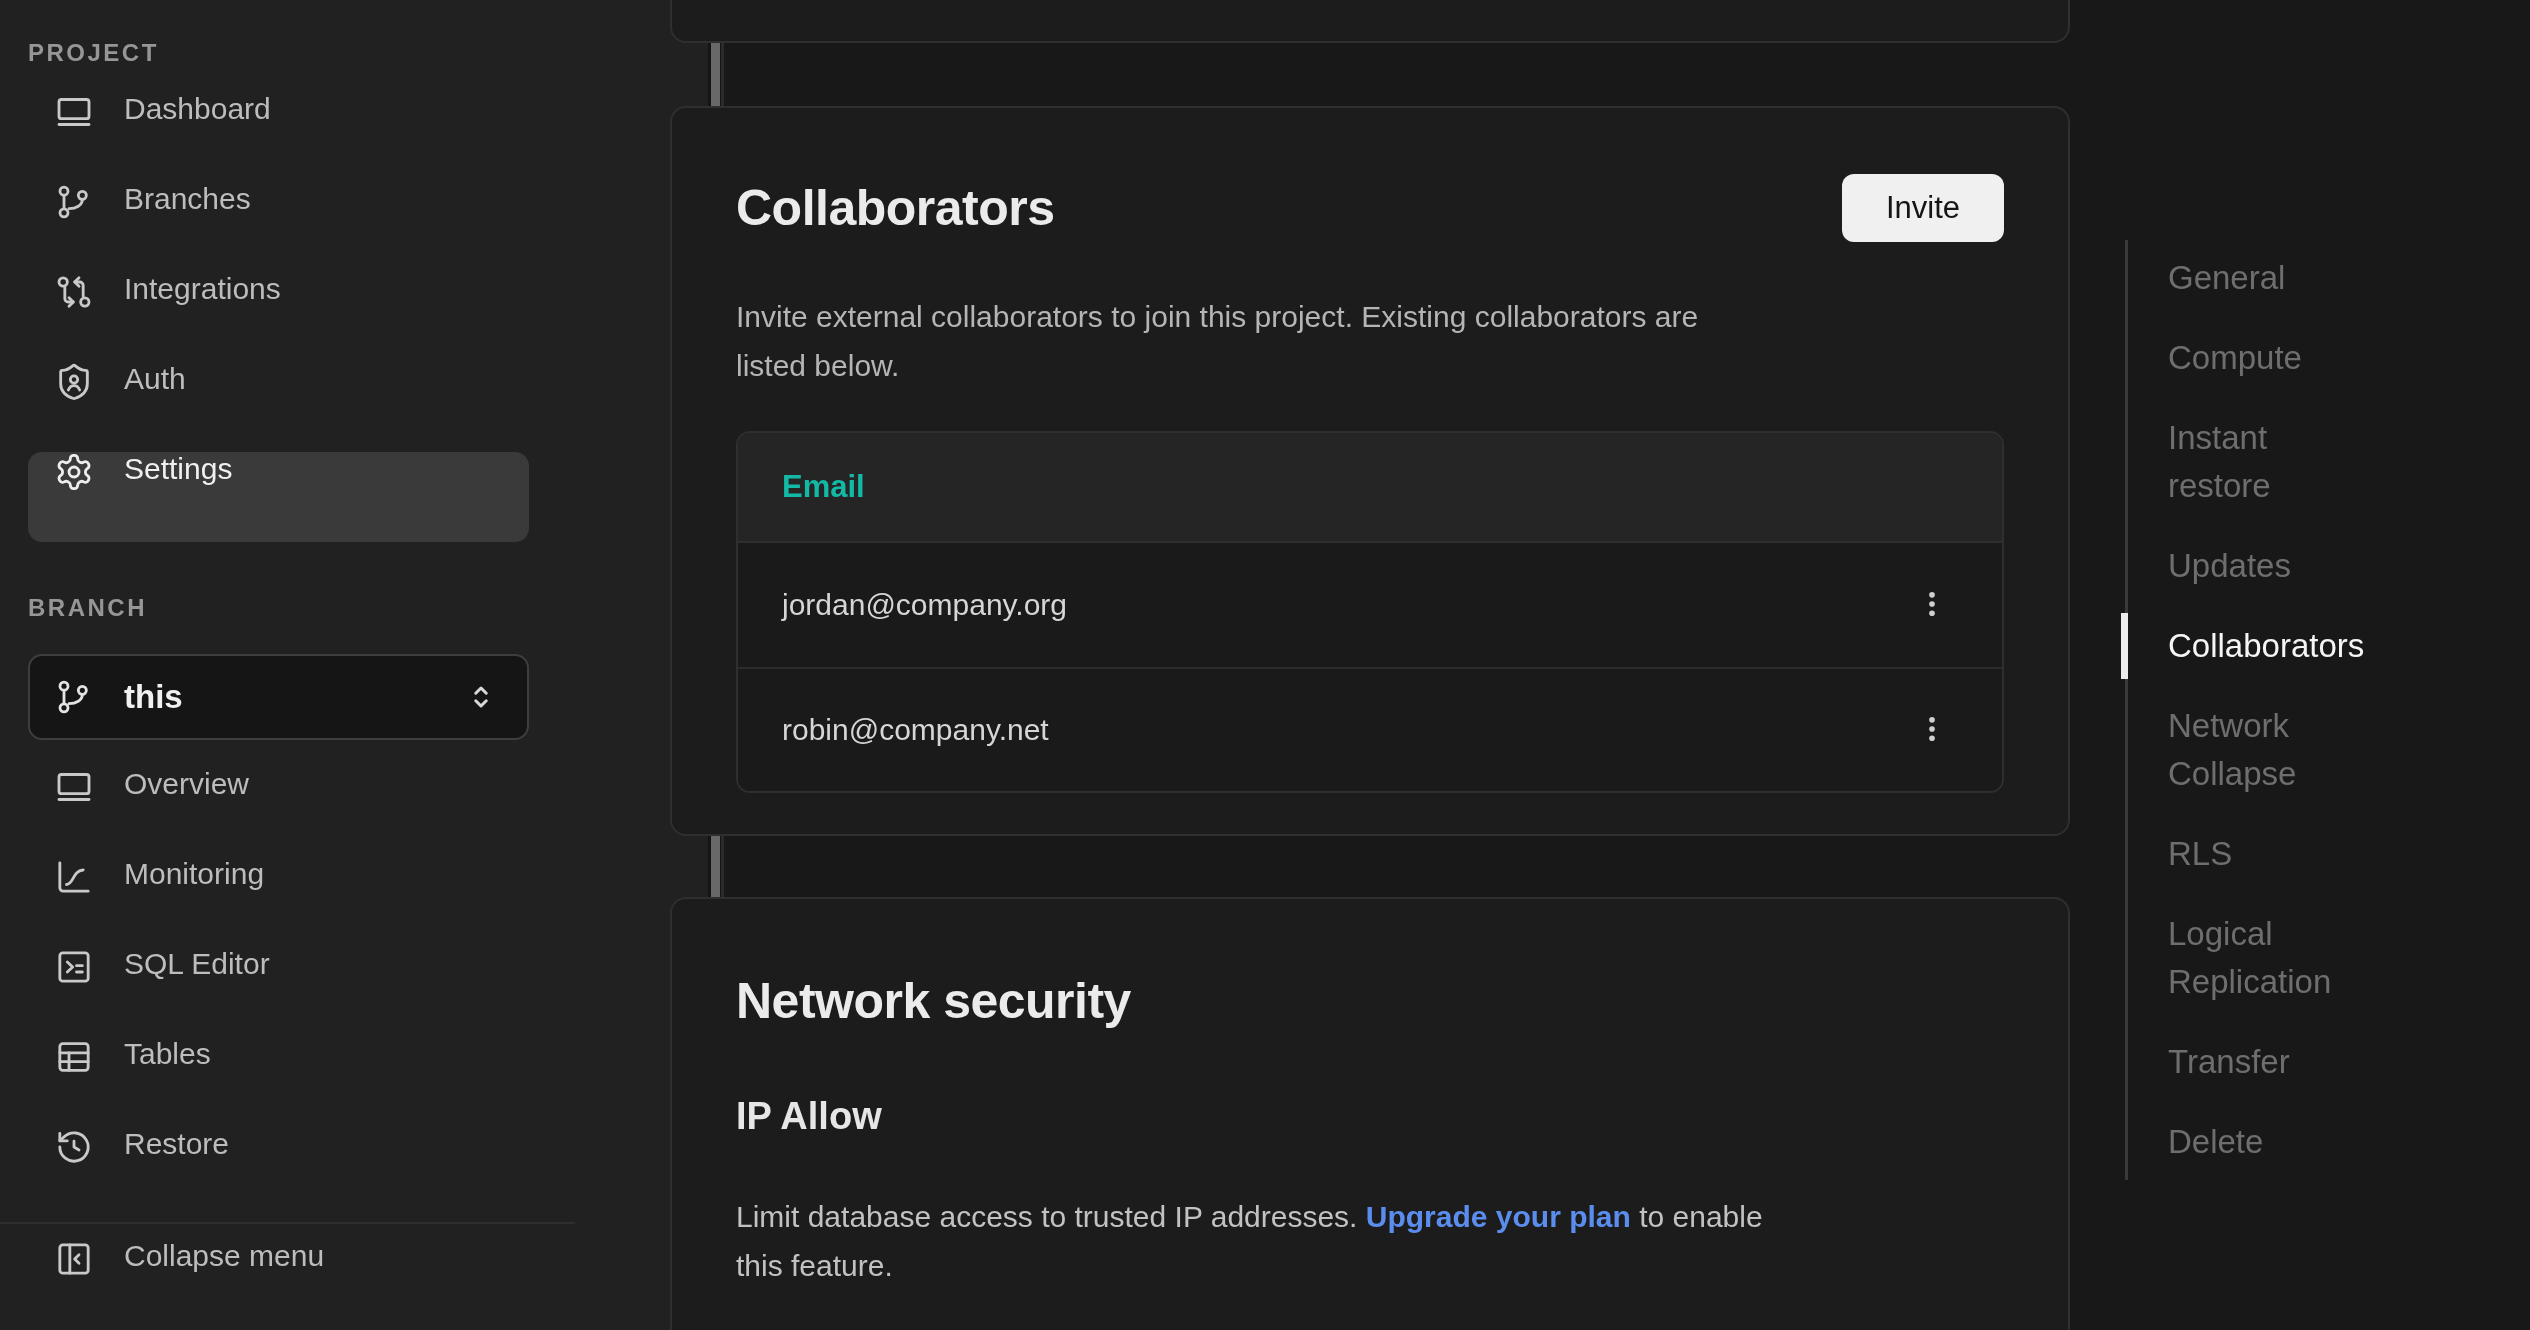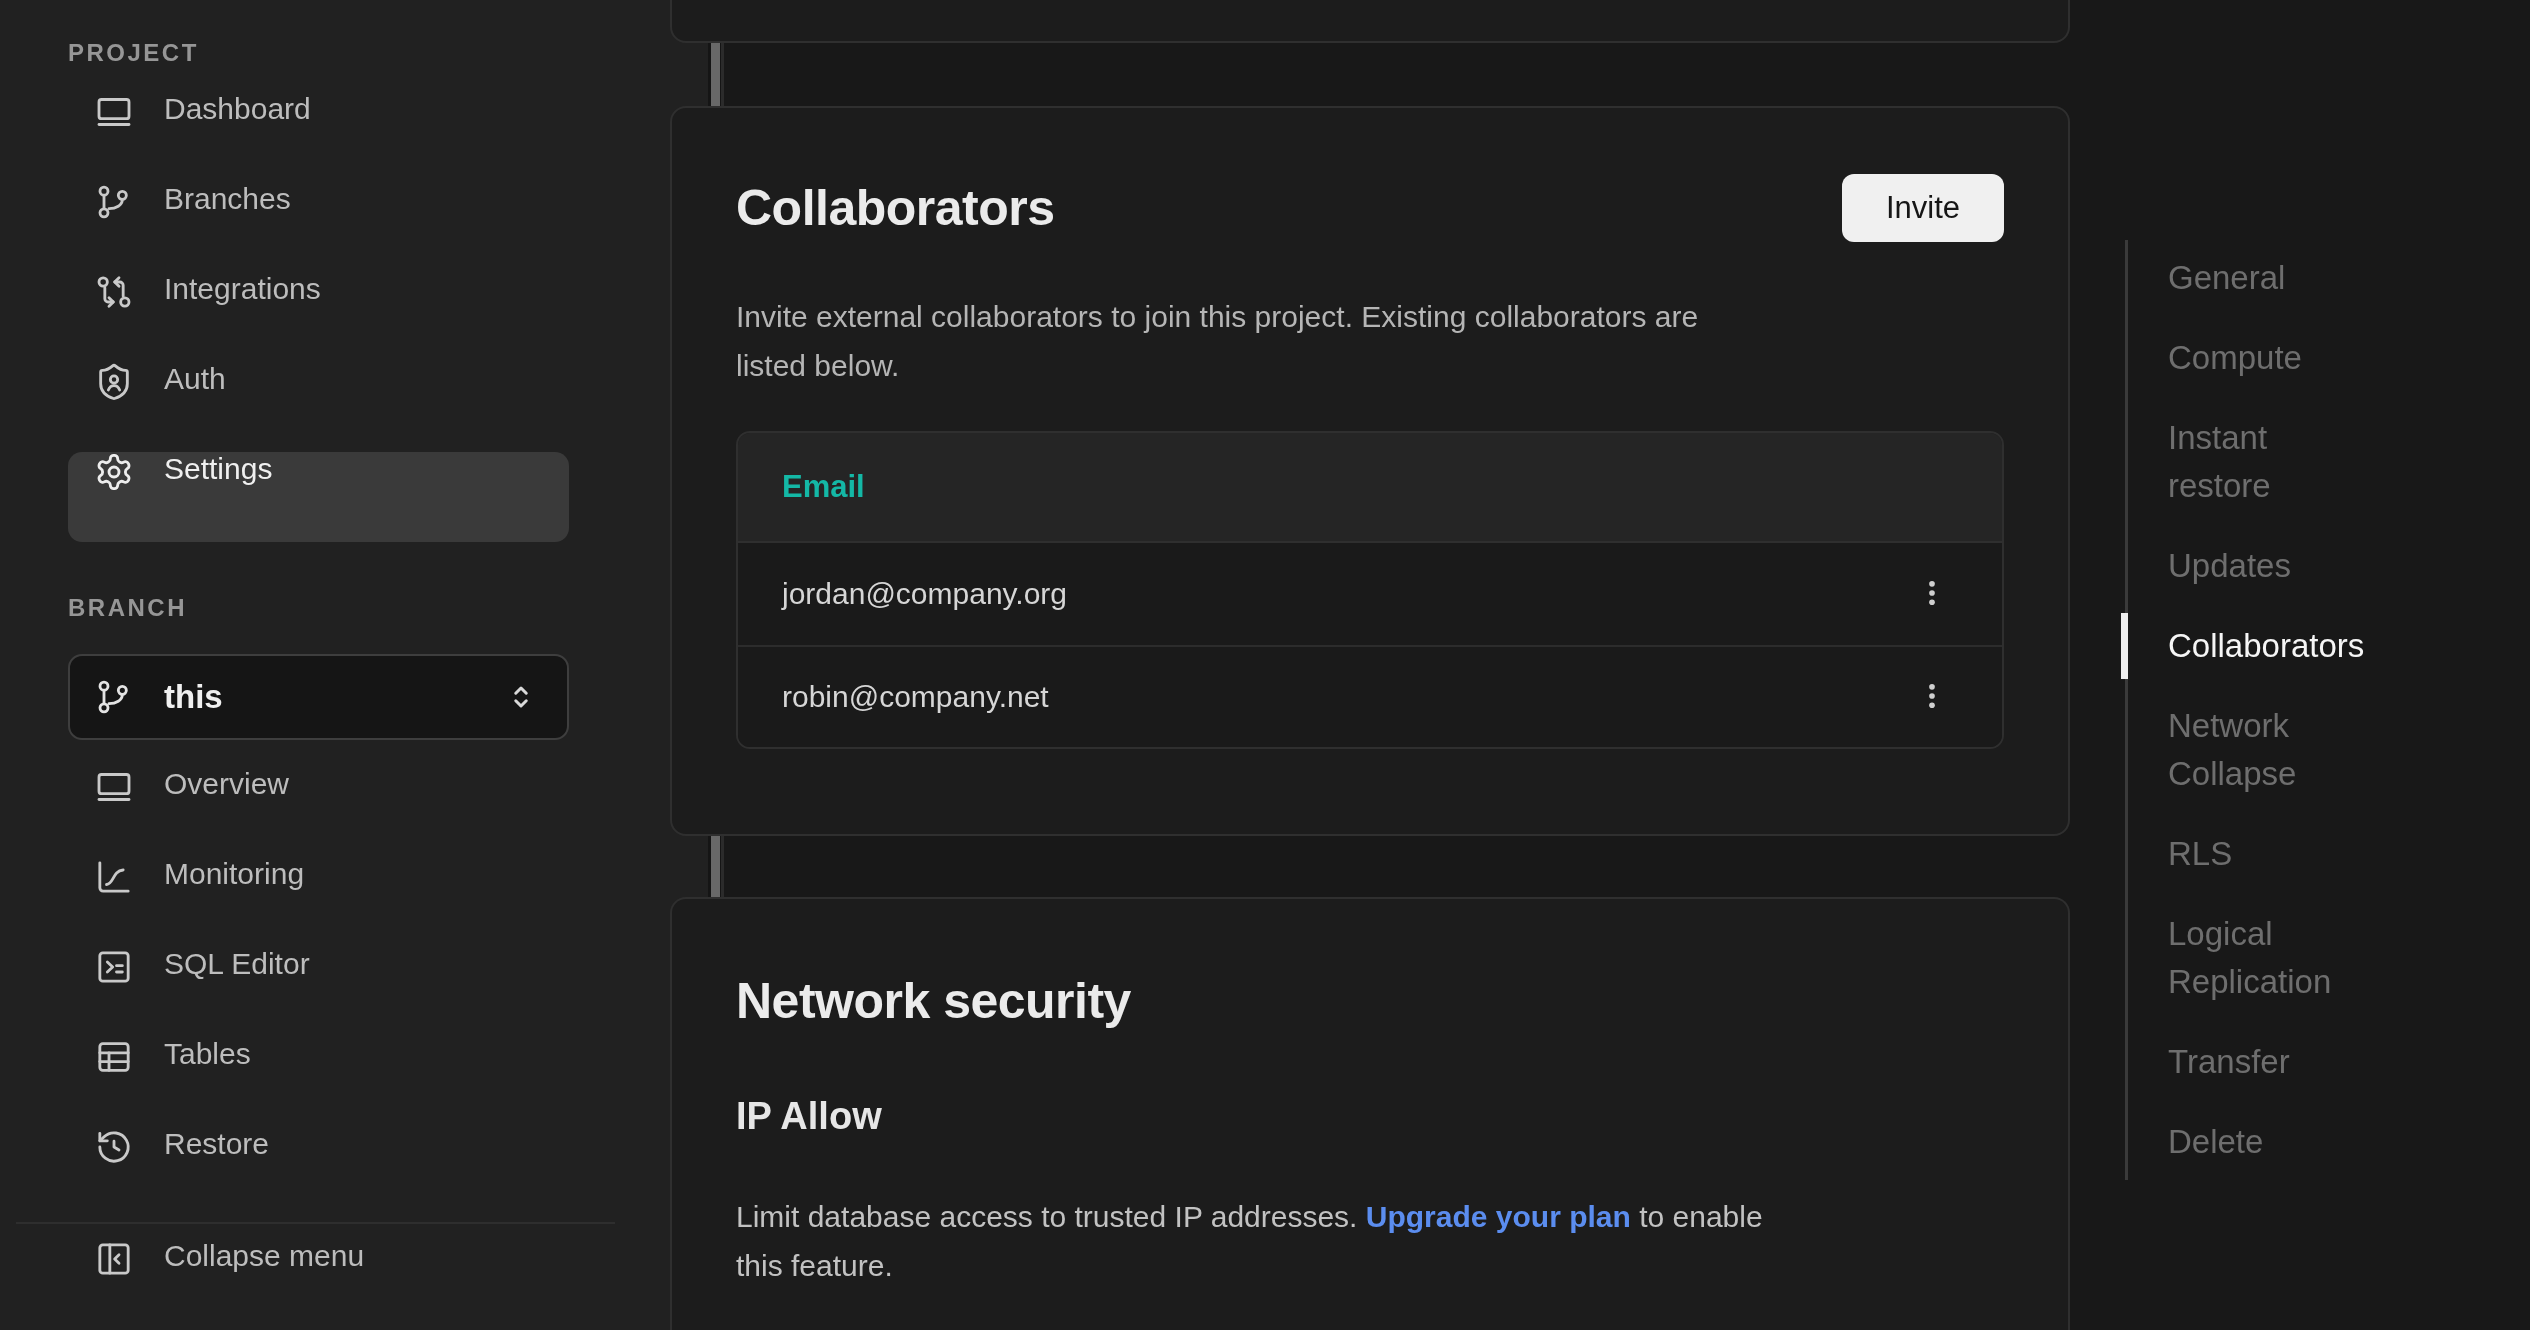--- a/index.html
+++ b/index.html
@@ -23,21 +23,21 @@
     font-family:"Liberation Sans", sans-serif;
     color:#e8e8e8;
     position:relative;
   }
   .app{position:absolute;inset:0;}
 
   
   .sidebar{
     position:absolute;left:0;top:0;bottom:0;width:724px;
     background:var(--sidebar-bg);
-    padding-left:68px;
+    padding-left:28px;
   }
   .scroll-track{
     position:absolute;right:0;top:0;bottom:0;width:16px;
     background:#151515;border-right:3px solid #2b2b2b;
   }
   .scroll-thumb{
     position:absolute;left:3px;top:0;width:9px;height:1150px;
     background:#686868;border-radius:5px;
   }
   .sb-label{
@@ -90,21 +90,21 @@
   }
   .tbl{
     margin-top:41px;border:2px solid var(--card-border);border-radius:14px;overflow:hidden;
   }
   .tbl-head{
     height:110px;background:var(--thead-bg);border-bottom:2px solid var(--card-border);
     display:flex;align-items:center;padding-left:44px;
     font-size:31px;font-weight:700;color:#14b8a6;
   }
   .tbl-row{
-    height:102px;display:flex;align-items:center;justify-content:space-between;
+    height:124px;display:flex;align-items:center;justify-content:space-between;
     padding-left:44px;font-size:30px;color:#d6d6d6;background:#1a1a1a;
   }
   .tbl-row + .tbl-row{border-top:2px solid #2c2c2c;}
   .kebab{
     width:44px;height:64px;margin-right:48px;border:none;background:transparent;cursor:pointer;
     display:flex;align-items:center;justify-content:center;
   }
   .kebab svg{width:34px;height:34px;fill:#cfcfcf;}
   .card-net{top:897px;height:460px;padding:72px 64px 0;border-bottom:none;border-bottom-left-radius:0;border-bottom-right-radius:0;}
   .card-net h1{line-height:60px;}

